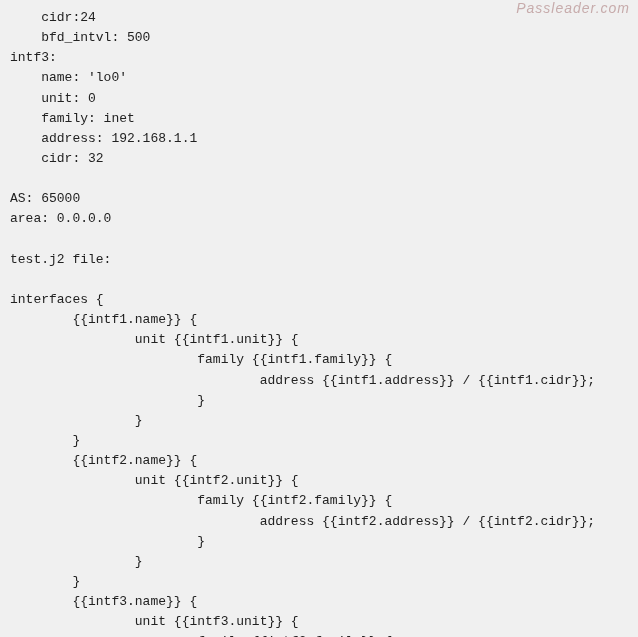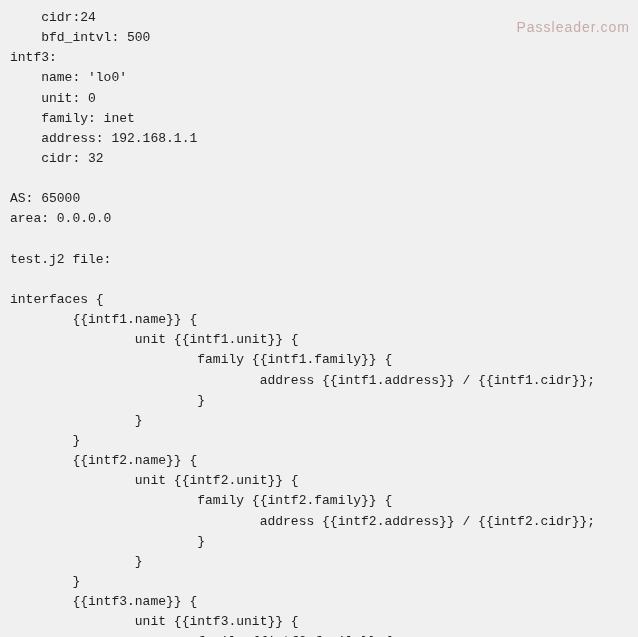--- a/index.html
+++ b/index.html
@@ -20,27 +20,28 @@
     }
 
     .content {
       padding: 8px 10px;
       line-height: 1.55;
       white-space: pre;
     }
 
     .watermark {
       position: absolute;
-      top: 19px;
+      top: 0;
       right: 8px;
       font-family: Arial, sans-serif;
       font-size: 14px;
       color: #aaa;
       letter-spacing: 1px;
       opacity: 0.85;
+      font-style: italic;
     }
 
     .watermark span {
       color: #c0a0a0;
     }
 
     .code-line {
       display: block;
       white-space: pre;
     }

